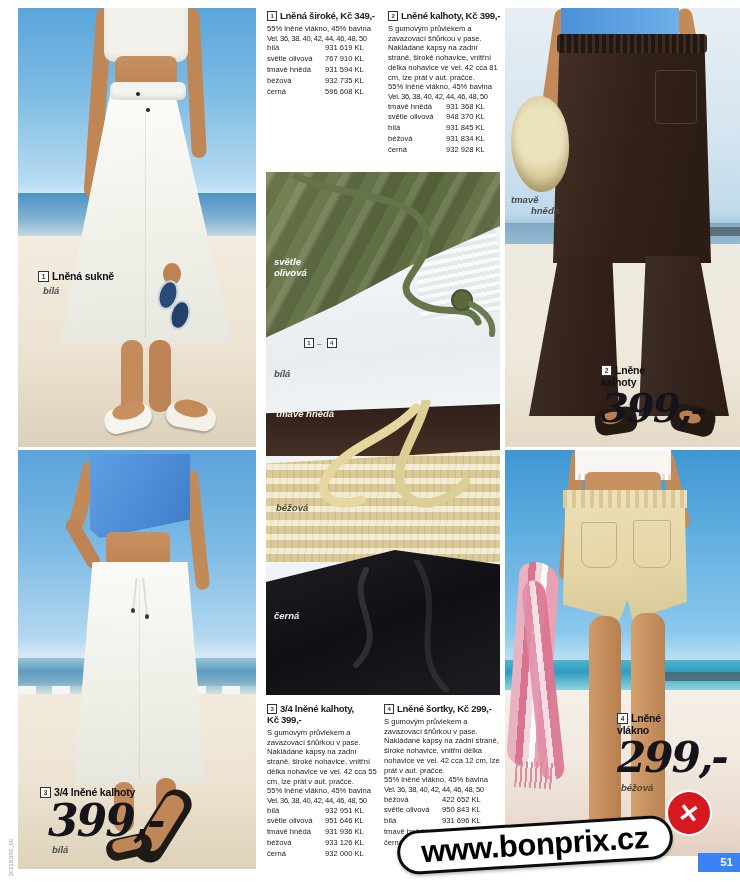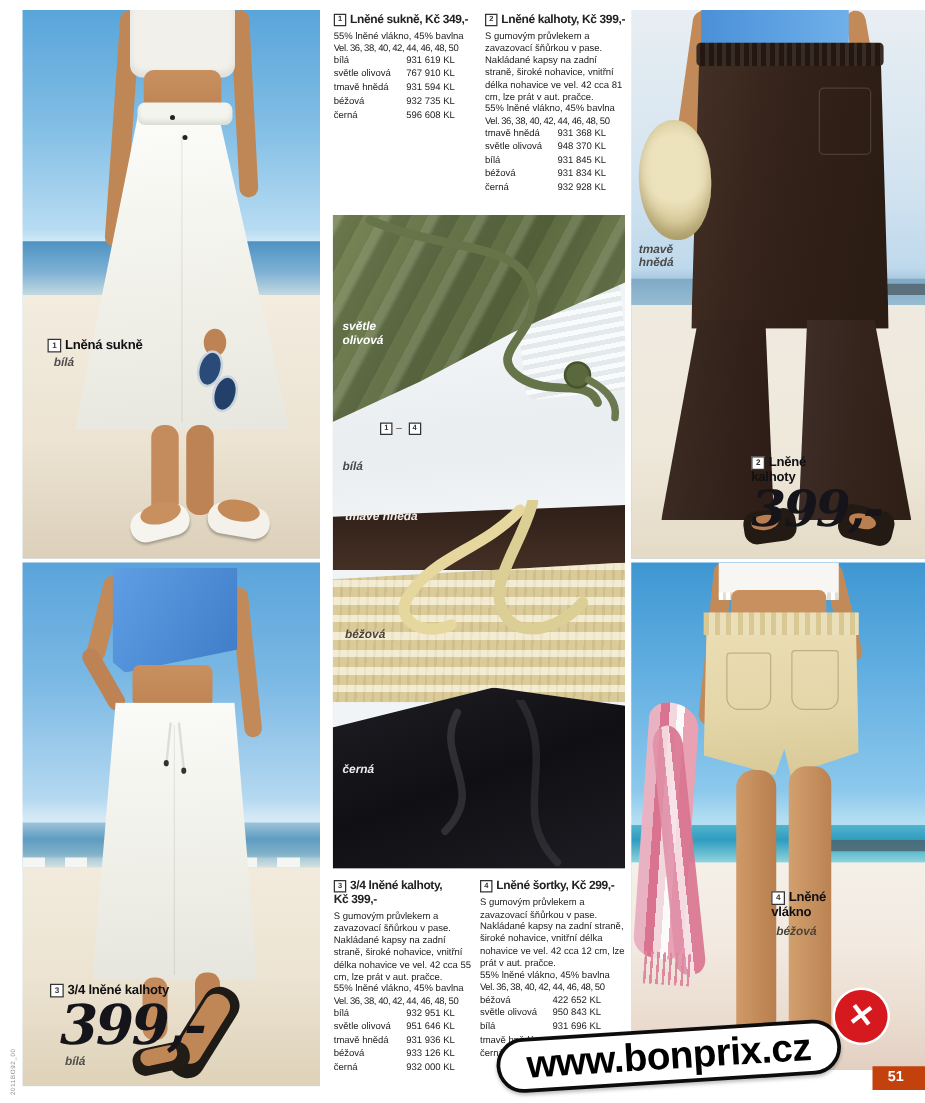--- a/index.html
+++ b/index.html
@@ -28,23 +28,23 @@
          font-size:9.5px;line-height:11px;}
   
   .pill{position:absolute;left:397px;top:823px;width:270px;height:38px;background:#fff;
         border:3px solid #0c0c0c;border-radius:22px;transform:rotate(-3.6deg);
         display:flex;align-items:center;justify-content:center;z-index:6;
         font-weight:bold;font-size:31px;letter-spacing:-0.5px;color:#000;
         box-shadow:0 2px 3px rgba(0,0,0,.25);}
   .xcircle{position:absolute;left:668px;top:792px;width:42px;height:42px;border-radius:50%;
            background:#d6181f;box-shadow:0 0 0 2px #fff;z-index:7;color:#fff;
            font-weight:bold;font-size:25px;line-height:42px;text-align:center;transform:rotate(8deg);}
-  .pagenum{position:absolute;left:698px;top:853px;width:42px;height:19px;background:#c2410c;
+  .pagenum{position:absolute;left:698px;top:853px;width:42px;height:19px;background:#3b82f6;
            color:#fff;font-weight:bold;font-size:11.5px;line-height:19px;text-align:right;
-           padding-right:17px;box-sizing:border-box;z-index:8;}
+           padding-right:7px;box-sizing:border-box;z-index:8;}
   .sidecode{position:absolute;left:8px;top:818px;height:58px;writing-mode:vertical-rl;
             transform:rotate(180deg);font-size:5px;letter-spacing:.5px;color:#8a8a8a;}
 </style>
 </head>
 <body>
 
 <div class="page">
 
   <div class="photo" style="left:18px;top:8px;width:238px;height:439px;
               background:linear-gradient(180deg,#59a5da 0%,#7fbce4 20%,#b7dcf2 40%,#cde8f6 42%);">
@@ -92,34 +92,34 @@
     <div class="abs" style="left:150px;top:62px;width:40px;height:52px;border:1px solid rgba(255,255,255,.14);border-radius:4px;"></div>
     <div class="abs" style="left:24px;top:248px;width:98px;height:160px;clip-path:polygon(30% 0,85% 0,92% 100%,0 100%);background:linear-gradient(95deg,#3e2d24,#32211a 60%,#2b1c15);"></div>
     <div class="abs" style="left:126px;top:248px;width:98px;height:160px;clip-path:polygon(15% 0,70% 0,100% 100%,8% 100%);background:linear-gradient(95deg,#41302a,#35241c 55%,#2d1e16);"></div>
     <div class="abs" style="left:6px;top:88px;width:58px;height:96px;background:radial-gradient(circle at 50% 40%,#ece2bc 0 40%,#dcd0a2 62%,#c9bc86);border-radius:48% 52% 46% 54%;box-shadow:inset 0 -8px 10px rgba(120,100,50,.4);"></div>
     <div class="abs" style="left:90px;top:400px;width:42px;height:26px;background:#241a14;border-radius:10px;transform:rotate(-8deg);"></div>
     <div class="abs" style="left:166px;top:398px;width:44px;height:28px;background:#241a14;border-radius:10px;transform:rotate(14deg);"></div>
     <div class="abs" style="left:96px;top:404px;width:22px;height:12px;background:#b97f50;border-radius:50%;transform:rotate(-8deg);"></div>
     <div class="abs" style="left:174px;top:403px;width:22px;height:12px;background:#b97f50;border-radius:50%;transform:rotate(14deg);"></div>
     <div class="abs" style="left:6px;top:186px;width:50px;">
       <div class="cnote" style="color:#4a4a4a;">tmavě</div>
-      <div class="cnote" style="color:#4a4a4a;">hnědá</div>
+      <div class="cnote" style="color:#4a4a4a;margin-left:20px;">hnědá</div>
     </div>
     <div class="abs" style="left:96px;top:356px;">
       <div class="ov-name">
         <span class="numbox big">2</span><span>Lněné</span>
       </div>
       <div class="ov-name">kalhoty</div>
       <div class="price" style="font-size:40px;line-height:38px;margin-top:1px;">399,-</div>
     </div>
   </div>
 
   <section class="tb" style="left:267px;top:10px;width:104px;">
     <h3 class="tb-title">
-      <span class="numbox">1</span><span>Lněné sukně, Kč 349,-</span>
+      <span class="numbox">1</span><span>Lněná široké, Kč 349,-</span>
     </h3>
     <p>55% lněné vlákno, 45% bavlna</p>
     <p class="sizes">Vel. 36, 38, 40, 42, 44, 46, 48, 50</p>
     <div class="crow">
         <span class="cname">bílá</span>
         <span>931 619 KL</span>
       </div>
     <div class="crow">
         <span class="cname">světle olivová</span>
         <span>767 910 KL</span>
@@ -250,20 +250,21 @@
     <div class="abs" style="left:126px;top:163px;width:34px;height:227px;background:linear-gradient(90deg,#d2a06e,#bb8252);border-radius:14px;"></div>
     <div class="abs" style="left:92px;top:386px;width:30px;height:14px;background:#f4f2ec;border-radius:7px;"></div>
     <div class="abs" style="left:8px;top:112px;width:40px;height:205px;transform:rotate(4deg);border-radius:40% 60% 30% 50% / 6% 10% 6% 8%;background:linear-gradient(90deg,#e9b2c2 0 22%,#d9738f 22% 40%,#f2d7de 40% 55%,#fcfbfc 55% 70%,#e8a2b4 70%);"></div>
     <div class="abs" style="left:26px;top:130px;width:24px;height:200px;transform:rotate(-6deg);border-radius:50% 50% 40% 40% / 8% 8% 6% 6%;background:linear-gradient(90deg,#e090a8 0 35%,#f6e0e6 35% 60%,#d9738f 60%);opacity:.9;"></div>
     <div class="abs" style="left:10px;top:312px;width:38px;height:26px;transform:rotate(4deg);background:repeating-linear-gradient(90deg,#dd8aa0 0 2px,transparent 2px 5px);"></div>
     <div class="abs" style="left:112px;top:262px;">
       <div class="ov-name">
         <span class="numbox big">4</span><span>Lněné</span>
       </div>
       <div class="ov-name">vlákno</div>
+      <div class="price" style="font-size:42px;line-height:40px;margin-top:2px;">299,-</div>
       <div class="cnote" style="color:#4a4436;margin:4px 0 0 4px;">béžová</div>
     </div>
   </div>
 
   <section class="tb" style="left:267px;top:703px;width:112px;">
     <h3 class="tb-title wrap" style="width:100px;">
       <span class="numbox">3</span><span>3/4 lněné kalhoty, Kč 399,-</span>
     </h3>
     <p>S gumovým průvlekem a zavazovací šňůrkou v pase. Nakládané kapsy na zadní straně, široké nohavice, vnitřní délka nohavice ve vel. 42 cca 55 cm, lze prát v aut. pračce.</p>
     <p>55% lněné vlákno, 45% bavlna</p>

